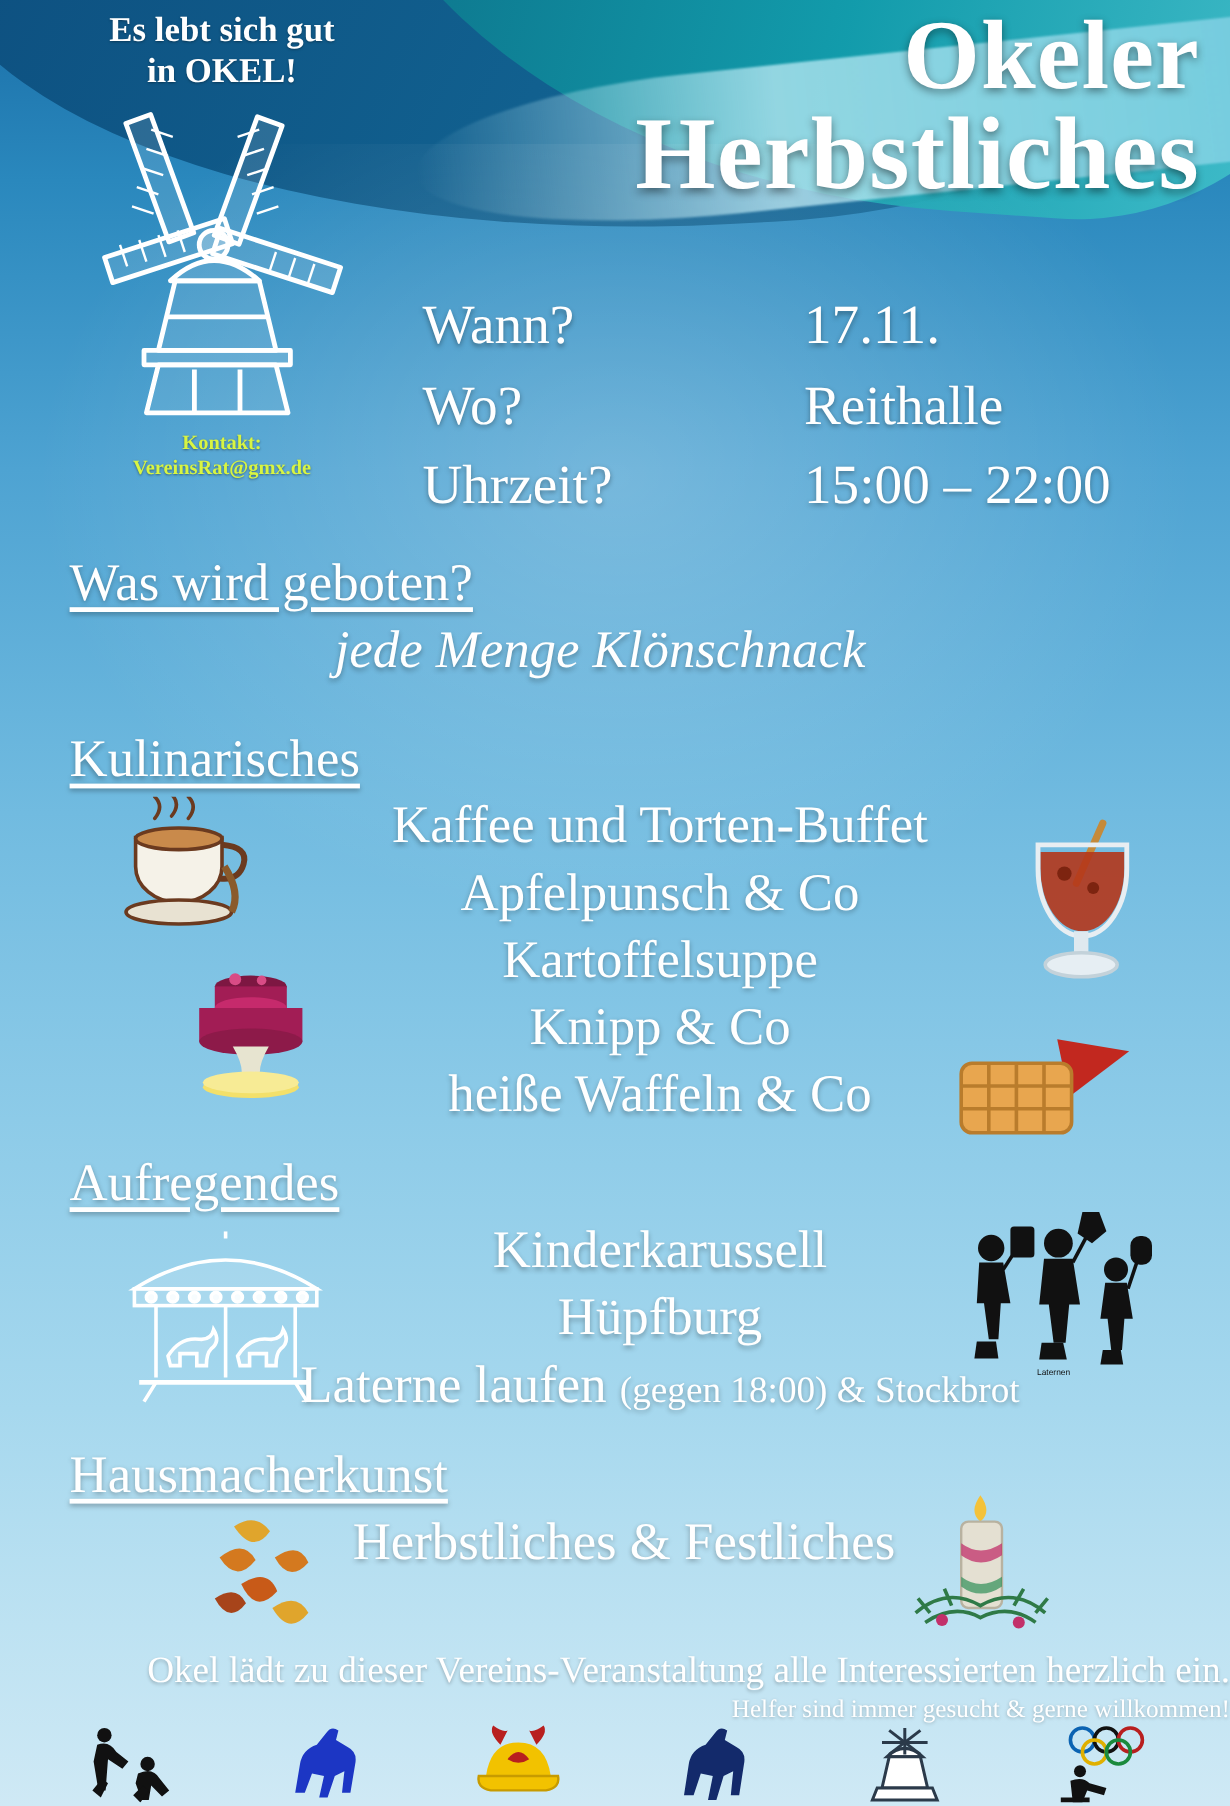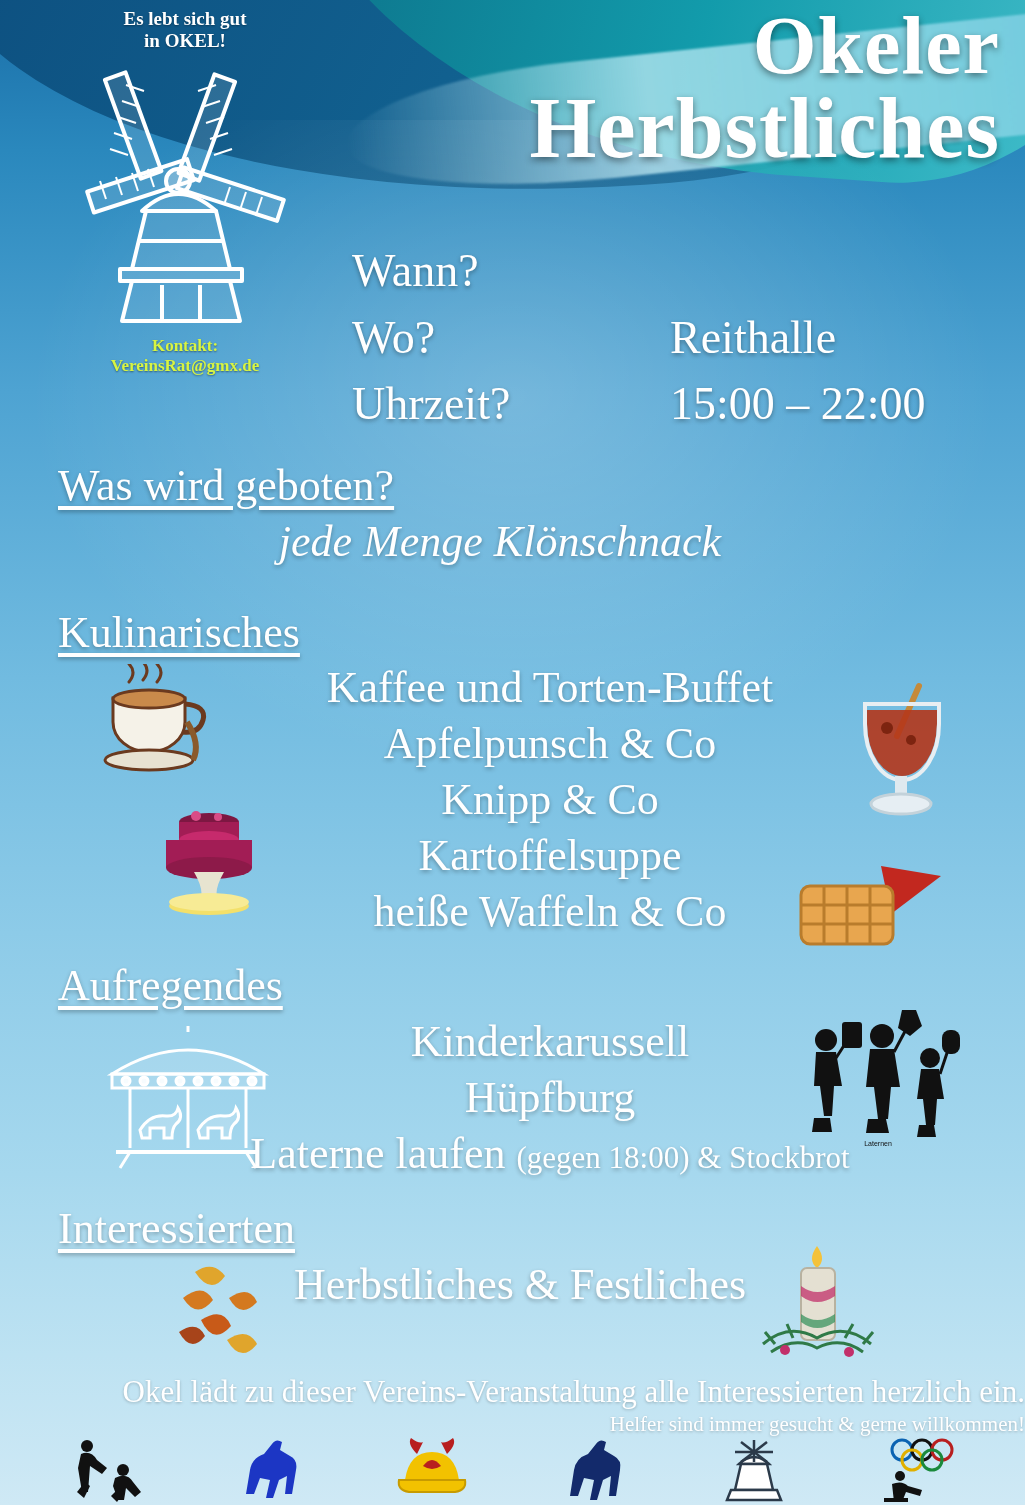--- a/index.html
+++ b/index.html
@@ -64,21 +64,21 @@
   }
 
   
   .mill-block {
     position: absolute;
     top: 8px; left: 55px;
     width: 260px;
     text-align: center;
   }
   .mill-slogan {
-    font-size: 19px;
+    font-size: 29px;
     line-height: 1.18;
     color: #ffffff;
     font-weight: 700;
     text-shadow: 0 1px 2px rgba(0,0,0,.35);
   }
   .mill-svg { display:block; margin: 2px auto 0; }
   .contact-label {
     margin-top: 10px;
     font-size: 17px;
     color: #d8f542;
@@ -255,56 +255,57 @@
   </div>
 
   <div class="title">
     <span class="line1">Okeler</span>
     <span class="line2">Herbstliches</span>
   </div>
 
   <div class="facts">
     <div class="facts-row">
       <div class="facts-q">Wann?</div>
+      <div class="facts-a">17.11.</div>
     </div>
     <div class="facts-row">
       <div class="facts-q">Wo?</div>
       <div class="facts-a">Reithalle</div>
     </div>
     <div class="facts-row">
       <div class="facts-q">Uhrzeit?</div>
       <div class="facts-a">15:00 – 22:00</div>
     </div>
   </div>
 
   <div class="section-head" id="head-geboten">Was wird geboten?</div>
   <div class="center-list" id="list-geboten">
     <div>jede Menge Klönschnack</div>
   </div>
 
   <div class="section-head" id="head-kulinarisches">Kulinarisches</div>
   <div class="center-list" id="list-kulinarisches">
     <div>Kaffee und Torten-Buffet</div>
     <div>Apfelpunsch &amp; Co</div>
+    <div>Kartoffelsuppe</div>
     <div>Knipp &amp; Co</div>
-    <div>Kartoffelsuppe</div>
     <div>heiße Waffeln &amp; Co</div>
   </div>
 
   <div class="section-head" id="head-aufregendes">Aufregendes</div>
   <div class="center-list" id="list-aufregendes">
     <div>Kinderkarussell</div>
     <div>Hüpfburg</div>
     <div>
       <span>Laterne laufen</span>
       <span class="small-note">(gegen 18:00) &amp; Stockbrot</span>
     </div>
   </div>
 
-  <div class="section-head" id="head-hausmacher">Interessierten</div>
+  <div class="section-head" id="head-hausmacher">Hausmacherkunst</div>
   <div class="center-list" id="list-hausmacher">
     <div>Herbstliches &amp; Festliches</div>
   </div>
 
   <svg class="deco" id="ico-coffee" width="120" height="115" viewBox="0 0 120 115">
     <g stroke="#6b3a1f" stroke-width="3" fill="none" stroke-linecap="round">
       <path d="M34 18 q8 -10 0 -18"></path>
         <path d="M48 16 q8 -10 0 -18"></path>
         <path d="M62 18 q8 -10 0 -18"></path>
     </g>

